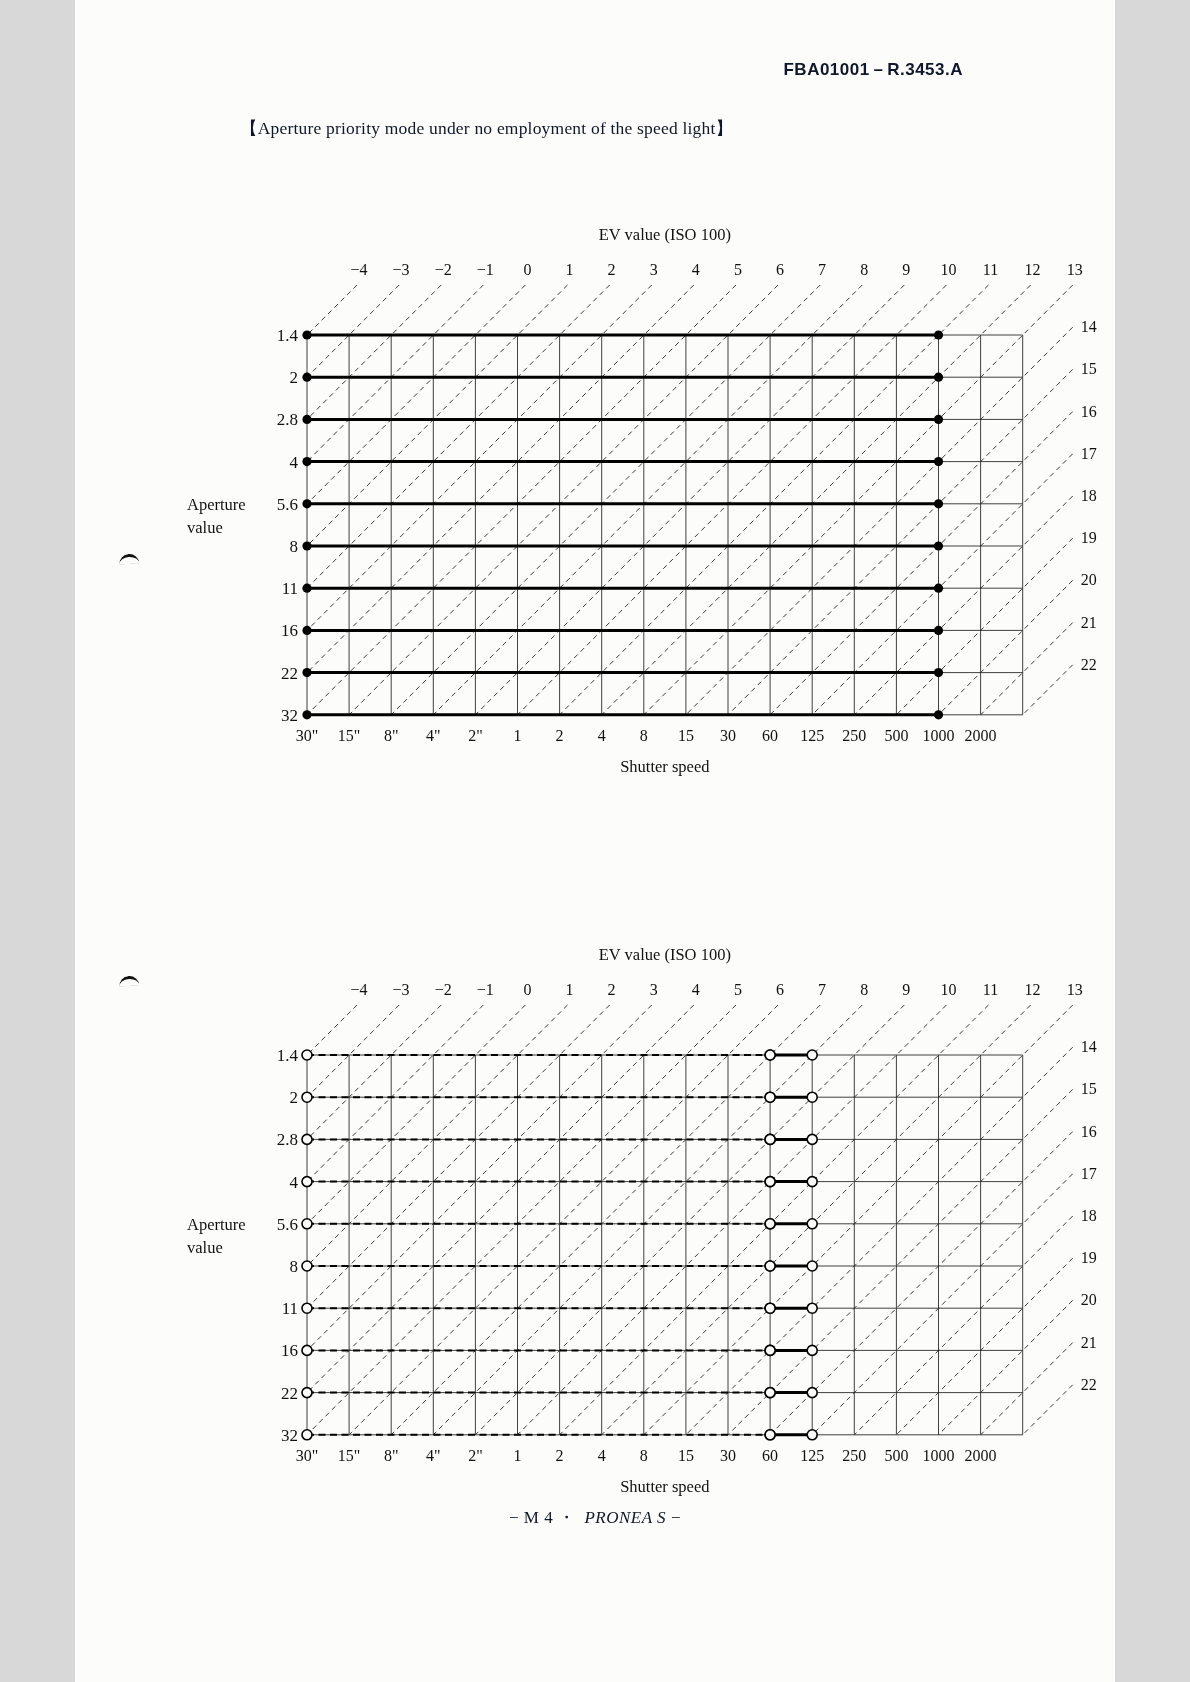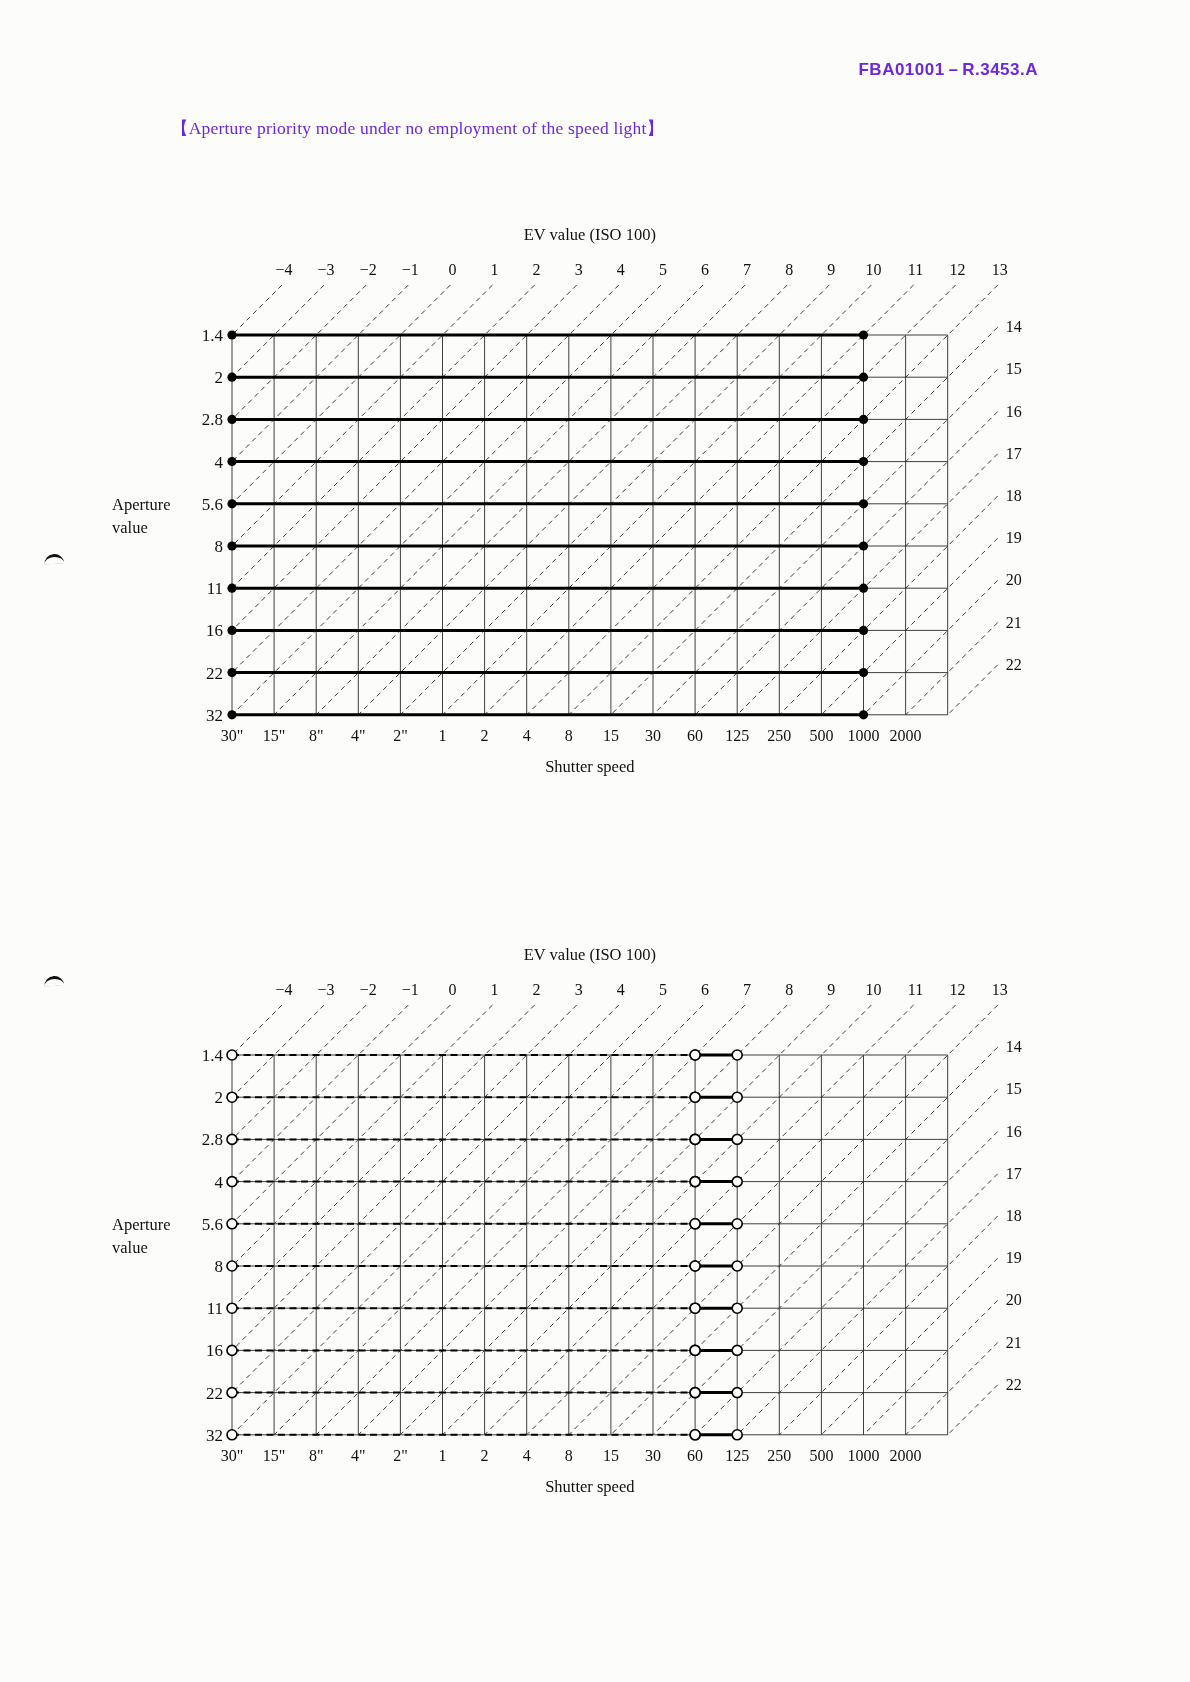--- a/index.html
+++ b/index.html
@@ -1,31 +1,31 @@
 <!DOCTYPE html>
 <html><head>
 <meta charset="utf-8">
 <style>
   html,body{margin:0;padding:0;background:#d8d8d8;}
   .page{
     position:relative;
-    width:1190px;height:1682px;
+    width:1040px;height:1682px;
     margin:0 auto;
     background:#fcfcfa;
     font-family:"Liberation Serif", serif;
-    color:#6d28d9;
+    color:#0f172a;
     overflow:hidden;
   }
   .doc-code{
     position:absolute;top:58px;right:152px;
     font-family:"Liberation Sans", sans-serif;
     font-weight:bold;font-size:17px;letter-spacing:.5px;
   }
   .chart-title{
-    position:absolute;left:171px;
+    position:absolute;left:165px;
     font-size:17.5px;letter-spacing:.2px;
   }
   .t1{top:116px;}
   .t2{top:840px;}
   .margin-mark{
     position:absolute;left:44px;width:20px;height:7px;
     border-top:3px solid #111;border-radius:50%/100% 100% 0 0;
     transform:rotate(-4deg);
   }
   .m1{top:554px;}
@@ -366,13 +366,16 @@
         <text text-anchor="end" font-size="17" x="223" y="1356.4">16</text>
         <text text-anchor="end" font-size="17" x="223" y="1398.6">22</text>
         <text text-anchor="end" font-size="17" x="223" y="1440.8">32</text>
         <text text-anchor="middle" font-size="16.5" x="589.85" y="960">EV value (ISO 100)</text>
         <text text-anchor="middle" font-size="16.5" x="589.85" y="1491.8">Shutter speed</text>
         <text text-anchor="start" font-size="16.5" x="112" y="1229.8">Aperture</text>
         <text text-anchor="start" font-size="16.5" x="112" y="1252.8">value</text>
       </g>
     </svg>
 
+  <div class="footer">
+    <span class="pre">− M 4 ・</span><span class="model">PRONEA S</span><span>−</span>
+  </div>
 </div>
 
 </body></html>

